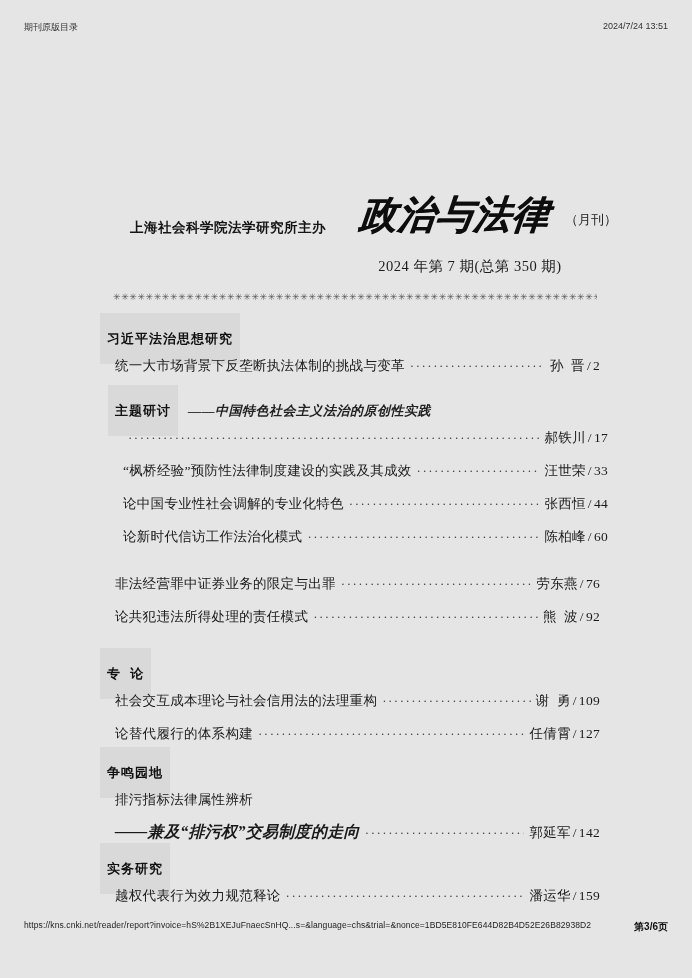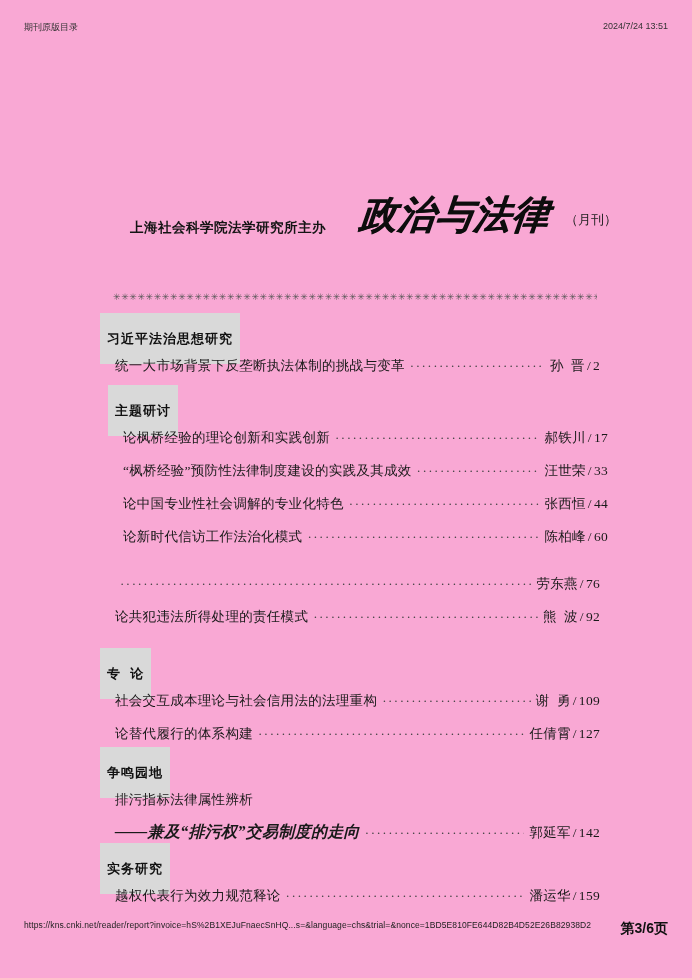--- a/index.html
+++ b/index.html
@@ -4,27 +4,27 @@
 <style>
   html,body { margin:0; padding:0; }
   body {
     width:692px; height:978px;
     background:#ffffff;
     position:relative;
     font-family:"Liberation Sans", sans-serif;
     color:#1a1a1a;
     overflow:hidden;
   }
-  .page { position:absolute; inset:0; background:#f9a8d4; }
+  .page { position:absolute; inset:0; background:#e5e5e5; }
 
   
   .ph-left  { position:absolute; top:21px; left:24px;  font-size:9px; color:#333; }
   .ph-right { position:absolute; top:21px; right:24px; font-size:9px; color:#333; }
   .pf-url   { position:absolute; top:920px; left:24px; font-size:8.5px; color:#222; letter-spacing:0.1px; }
-  .pf-page  { position:absolute; top:920px; right:24px; font-size:14px; color:#111; font-weight:bold; }
+  .pf-page  { position:absolute; top:920px; right:24px; font-size:10px; color:#111; font-weight:bold; }
 
   
   .publisher {
     position:absolute; top:219px; left:130px;
     font-size:13.5px; font-weight:bold; letter-spacing:0.5px; color:#151515;
   }
   .title-row { position:absolute; top:194px; left:360px; display:flex; align-items:flex-end; }
   .title-cal {
     font-family:"DejaVu Serif","Liberation Serif",serif;
     font-size:37px; font-weight:bold; font-style:italic;
@@ -94,43 +94,44 @@
   <div class="ph-left">期刊原版目录</div>
   <div class="ph-right">2024/7/24 13:51</div>
 
   <div class="publisher">上海社会科学院法学研究所主办</div>
 
   <div class="title-row">
     <span class="title-cal">政治与法律</span>
     <span class="title-suffix">（月刊）</span>
   </div>
 
+  <div class="issue">2024 年第 7 期(总第 350 期)</div>
 
   <div class="separator">✳✳✳✳✳✳✳✳✳✳✳✳✳✳✳✳✳✳✳✳✳✳✳✳✳✳✳✳✳✳✳✳✳✳✳✳✳✳✳✳✳✳✳✳✳✳✳✳✳✳✳✳✳✳✳✳✳✳✳✳✳✳✳✳✳✳✳✳✳✳✳✳✳✳✳</div>
 
   <div class="content">
       <div class="section">
         <div class="header-row">
           <span class="section-header">习近平法治思想研究</span>
         </div>
         <div class="items">
           <div class="toc-row">
             <span class="item-title">统一大市场背景下反垄断执法体制的挑战与变革</span>
             <span class="leader">································································································································································</span>
             <span class="ref"><span>孙  晋</span><span class="slash">/</span><span>2</span></span>
           </div>
         </div>
       </div>
       <div class="section">
         <div class="header-row">
           <span class="section-header">主题研讨</span>
-        </div>
-        <div class="items">
-          <div class="toc-row">
-            <span class="item-title">论枫桥经验的理论创新和实践创新</span>
+          <span class="section-subtitle">——中国特色社会主义法治的原创性实践</span>
+        </div>
+        <div class="items">
+          <div class="toc-row">
             <span class="leader">································································································································································</span>
             <span class="ref"><span>郝铁川</span><span class="slash">/</span><span>17</span></span>
           </div>
           <div class="toc-row">
             <span class="item-title">“枫桥经验”预防性法律制度建设的实践及其成效</span>
             <span class="leader">································································································································································</span>
             <span class="ref"><span>汪世荣</span><span class="slash">/</span><span>33</span></span>
           </div>
           <div class="toc-row">
             <span class="item-title">论中国专业性社会调解的专业化特色</span>
@@ -140,20 +141,21 @@
           <div class="toc-row">
             <span class="item-title">论新时代信访工作法治化模式</span>
             <span class="leader">································································································································································</span>
             <span class="ref"><span>陈柏峰</span><span class="slash">/</span><span>60</span></span>
           </div>
         </div>
       </div>
       <div class="section">
         <div class="items">
           <div class="toc-row">
+            <span class="item-title">非法经营罪中证券业务的限定与出罪</span>
             <span class="leader">································································································································································</span>
             <span class="ref"><span>劳东燕</span><span class="slash">/</span><span>76</span></span>
           </div>
           <div class="toc-row">
             <span class="item-title">论共犯违法所得处理的责任模式</span>
             <span class="leader">································································································································································</span>
             <span class="ref"><span>熊  波</span><span class="slash">/</span><span>92</span></span>
           </div>
         </div>
       </div>

